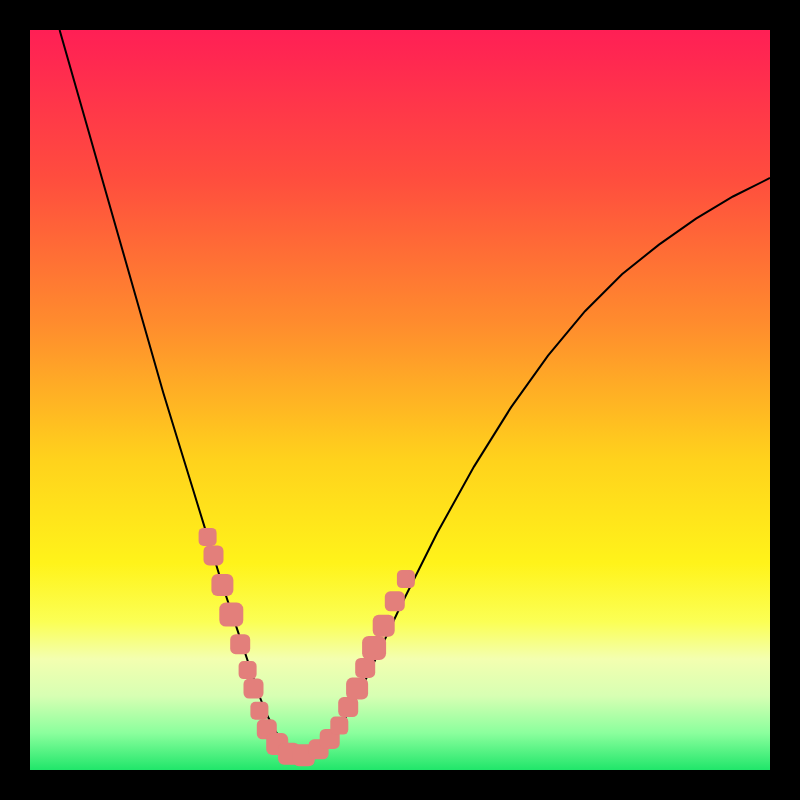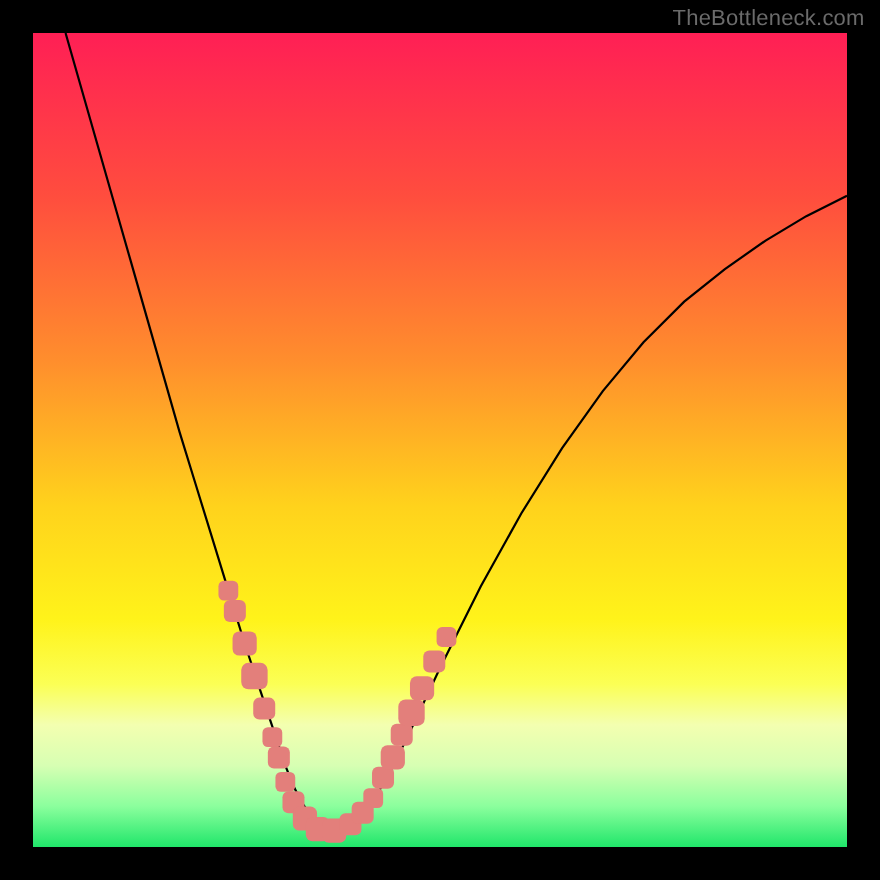--- a/index.html
+++ b/index.html
@@ -78,15 +78,14 @@
         <rect x="308.2" y="667.1" width="20.0" height="20.0" rx="5.5" ry="5.5" fill="#e37f7b"></rect>
         <rect x="316.1" y="647.6" width="22.0" height="22.0" rx="6.1" ry="6.1" fill="#e37f7b"></rect>
         <rect x="325.2" y="627.9" width="20.0" height="20.0" rx="5.5" ry="5.5" fill="#e37f7b"></rect>
         <rect x="332.1" y="605.9" width="24.0" height="24.0" rx="6.6" ry="6.6" fill="#e37f7b"></rect>
         <rect x="342.7" y="584.7" width="22.0" height="22.0" rx="6.1" ry="6.1" fill="#e37f7b"></rect>
         <rect x="354.8" y="561.3" width="20.0" height="20.0" rx="5.5" ry="5.5" fill="#e37f7b"></rect>
         <rect x="366.9" y="540.1" width="18.0" height="18.0" rx="5.0" ry="5.0" fill="#e37f7b"></rect>
       </g>
   </svg>
 
-  <div class="watermark">TheBottleneck.com</div>
 
 </div>
 
 </body></html>

